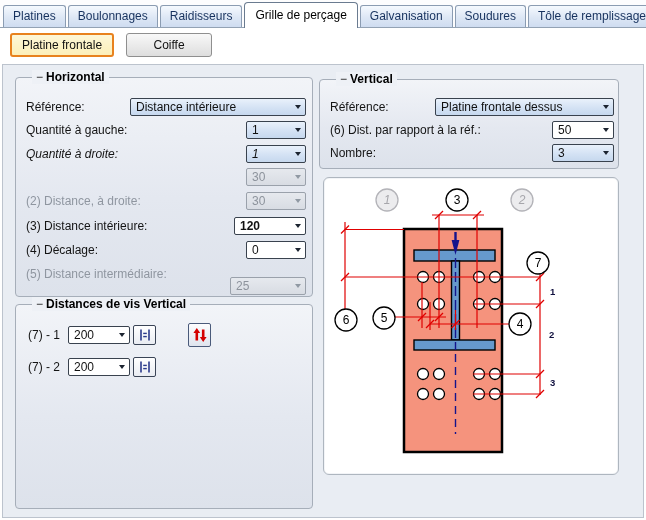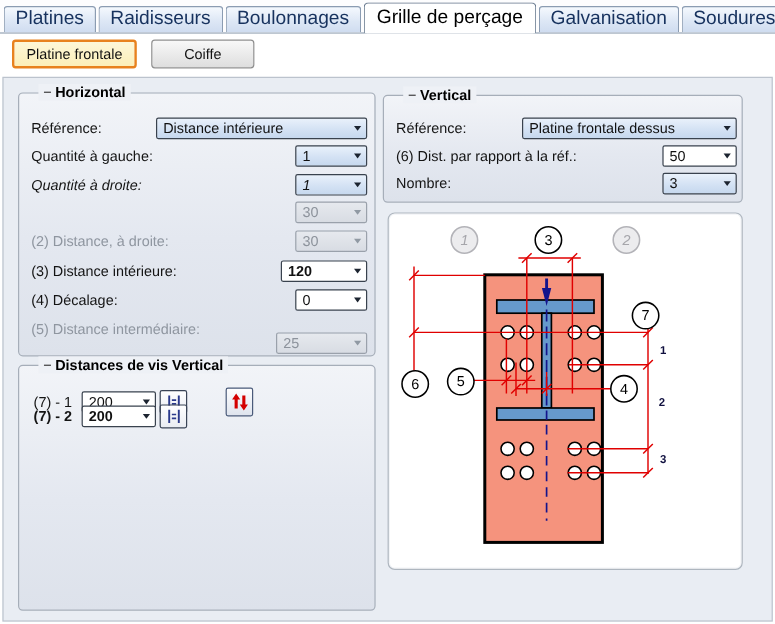--- a/index.html
+++ b/index.html
@@ -11,21 +11,21 @@
   }
   
   .tabbar{
     position:absolute;top:0;left:0;width:646px;height:28px;
     background:#fdfdfe;border-bottom:1px solid #93a2b4;
     display:flex;align-items:flex-end;padding-left:3px;box-sizing:border-box;
   }
   .tab{
     background:linear-gradient(180deg,#f5f9fe 0%,#dde7f5 55%,#cfdcf0 100%);
     border:1px solid #8b9cb2;border-bottom:none;border-radius:3px 3px 0 0;
-    padding:3px 9px 4px 9px;margin-right:2px;color:#17325e;font-size:16px;
+    padding:3px 9px 4px 9px;margin-right:2px;color:#17325e;font-size:12px;
     white-space:nowrap;line-height:14px;cursor:default;
   }
   .tab.active{
     background:#ffffff;color:#000;border-color:#6a7b90;
     padding:5px 10px 6px 10px;margin-bottom:-1px;position:relative;z-index:3;
     border-radius:4px 4px 0 0;
   }
   
   .btnrow{position:absolute;top:33px;left:10px;display:flex;gap:12px;z-index:2;}
   .pbtn{
@@ -97,22 +97,22 @@
     box-shadow:inset 0 0 0 1px #f2f4f7;
   }
   .diagram-panel svg{display:block;border-radius:6px;}
   text{font-family:"Liberation Sans",sans-serif;}
 </style>
 </head>
 <body>
 
 <div class="tabbar">
   <div class="tab">Platines</div>
+  <div class="tab">Boulonnages</div>
   <div class="tab">Raidisseurs</div>
-  <div class="tab">Boulonnages</div>
   <div class="tab active">Grille de perçage</div>
   <div class="tab">Galvanisation</div>
   <div class="tab">Soudures</div>
   <div class="tab">Tôle de remplissage</div>
 </div>
 
 <div class="btnrow">
   <div class="pbtn selected">Platine frontale</div>
   <div class="pbtn normal">Coiffe</div>
 </div>
@@ -202,21 +202,21 @@
       <div class="mini-btn" style="left:117px;top:-1px;">
         <svg width="14" height="14" viewBox="0 0 14 14">
           <line x1="3" y1="1.5" x2="3" y2="12.5" stroke="#2b3a8c" stroke-width="1.6"></line>
           <line x1="11" y1="1.5" x2="11" y2="12.5" stroke="#2b3a8c" stroke-width="1.6"></line>
           <line x1="5.2" y1="5.4" x2="8.8" y2="5.4" stroke="#2b3a8c" stroke-width="1.4"></line>
           <line x1="5.2" y1="8.6" x2="8.8" y2="8.6" stroke="#2b3a8c" stroke-width="1.4"></line>
         </svg>
       </div>
     </div>
 
-    <div class="frow" style="top:33px;font-weight:bold;">
+    <div class="frow" style="top:53px;">
       <span class="lbl" style="left:12px;">(7) - 2</span>
       <div class="combo white" style="left:52px;top:0;width:62px;">
         <span>200</span>
         <span class="arr"></span>
       </div>
       <div class="mini-btn" style="left:117px;top:-1px;">
         <svg width="14" height="14" viewBox="0 0 14 14">
           <line x1="3" y1="1.5" x2="3" y2="12.5" stroke="#2b3a8c" stroke-width="1.6"></line>
           <line x1="11" y1="1.5" x2="11" y2="12.5" stroke="#2b3a8c" stroke-width="1.6"></line>
           <line x1="5.2" y1="5.4" x2="8.8" y2="5.4" stroke="#2b3a8c" stroke-width="1.4"></line>

